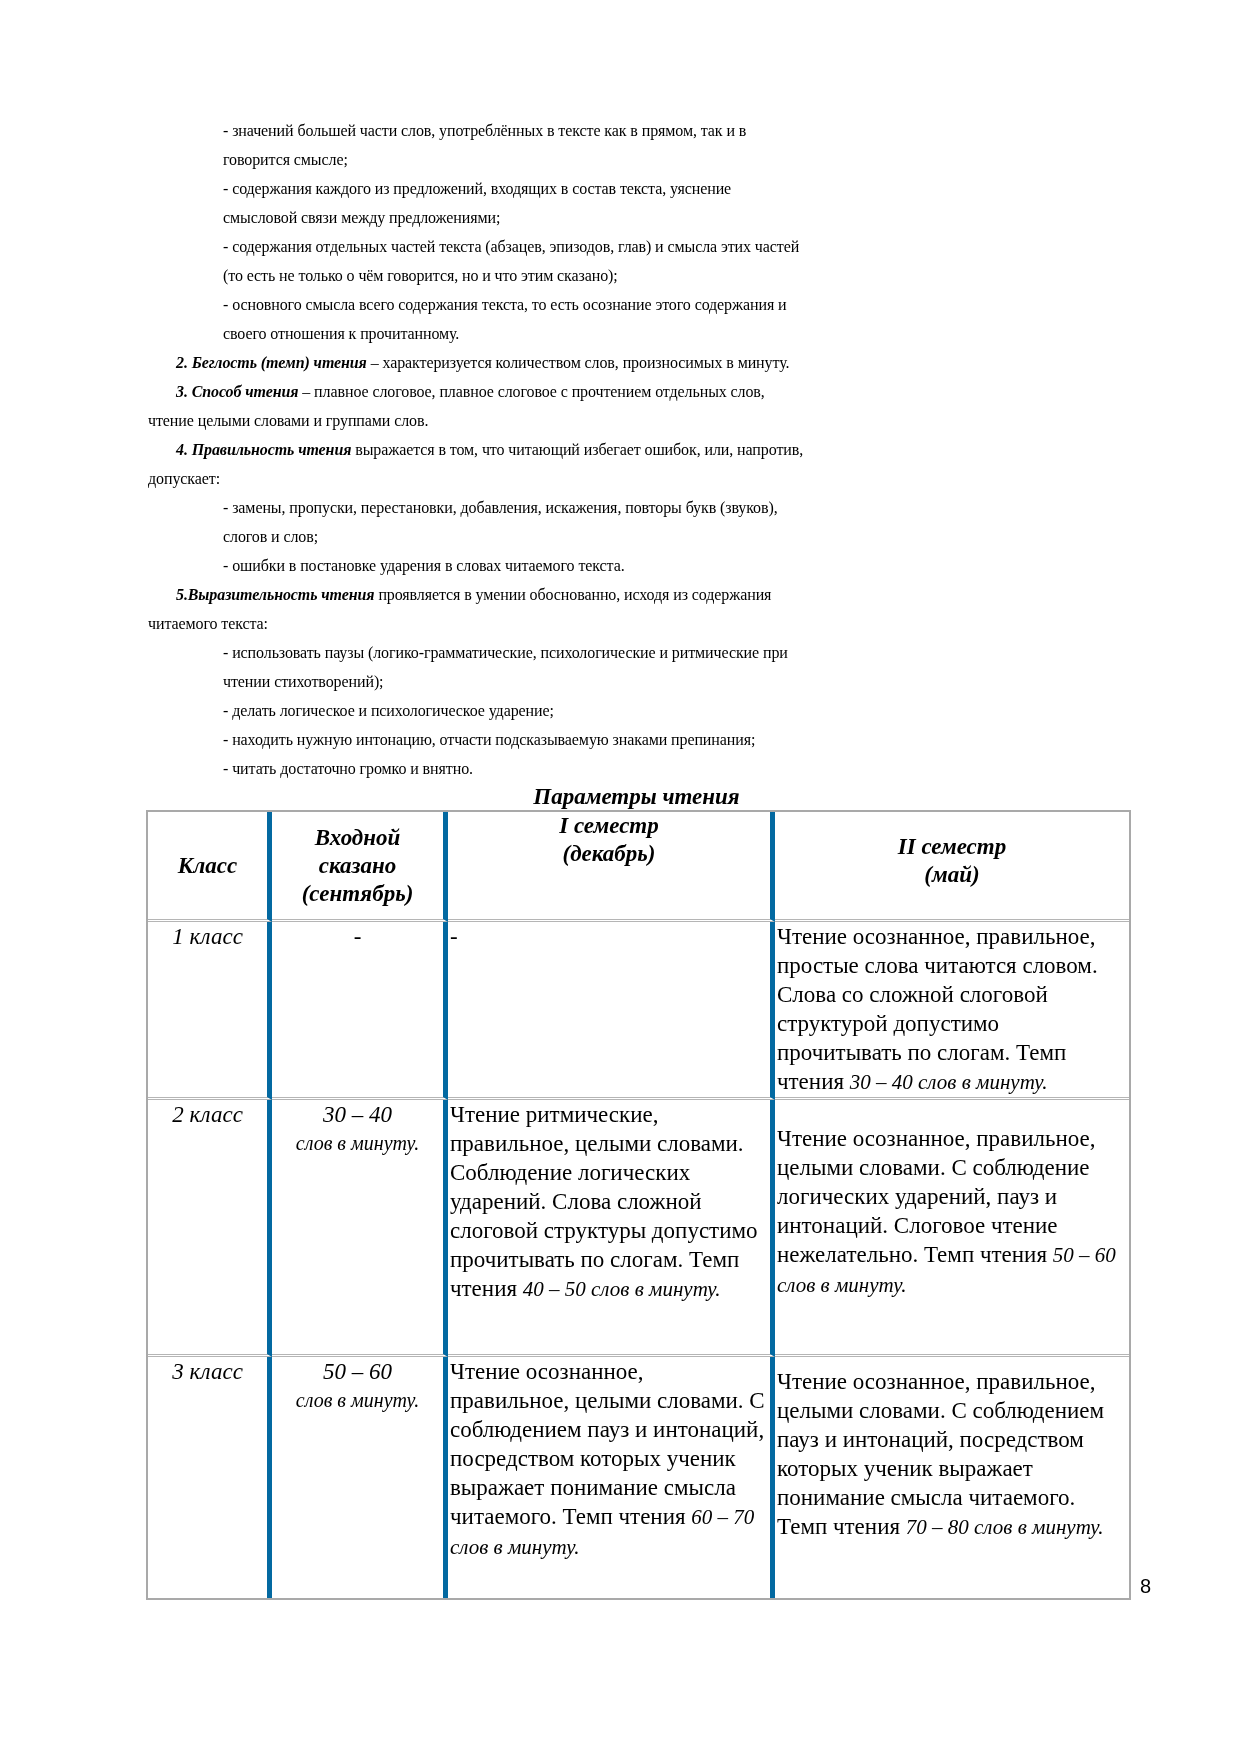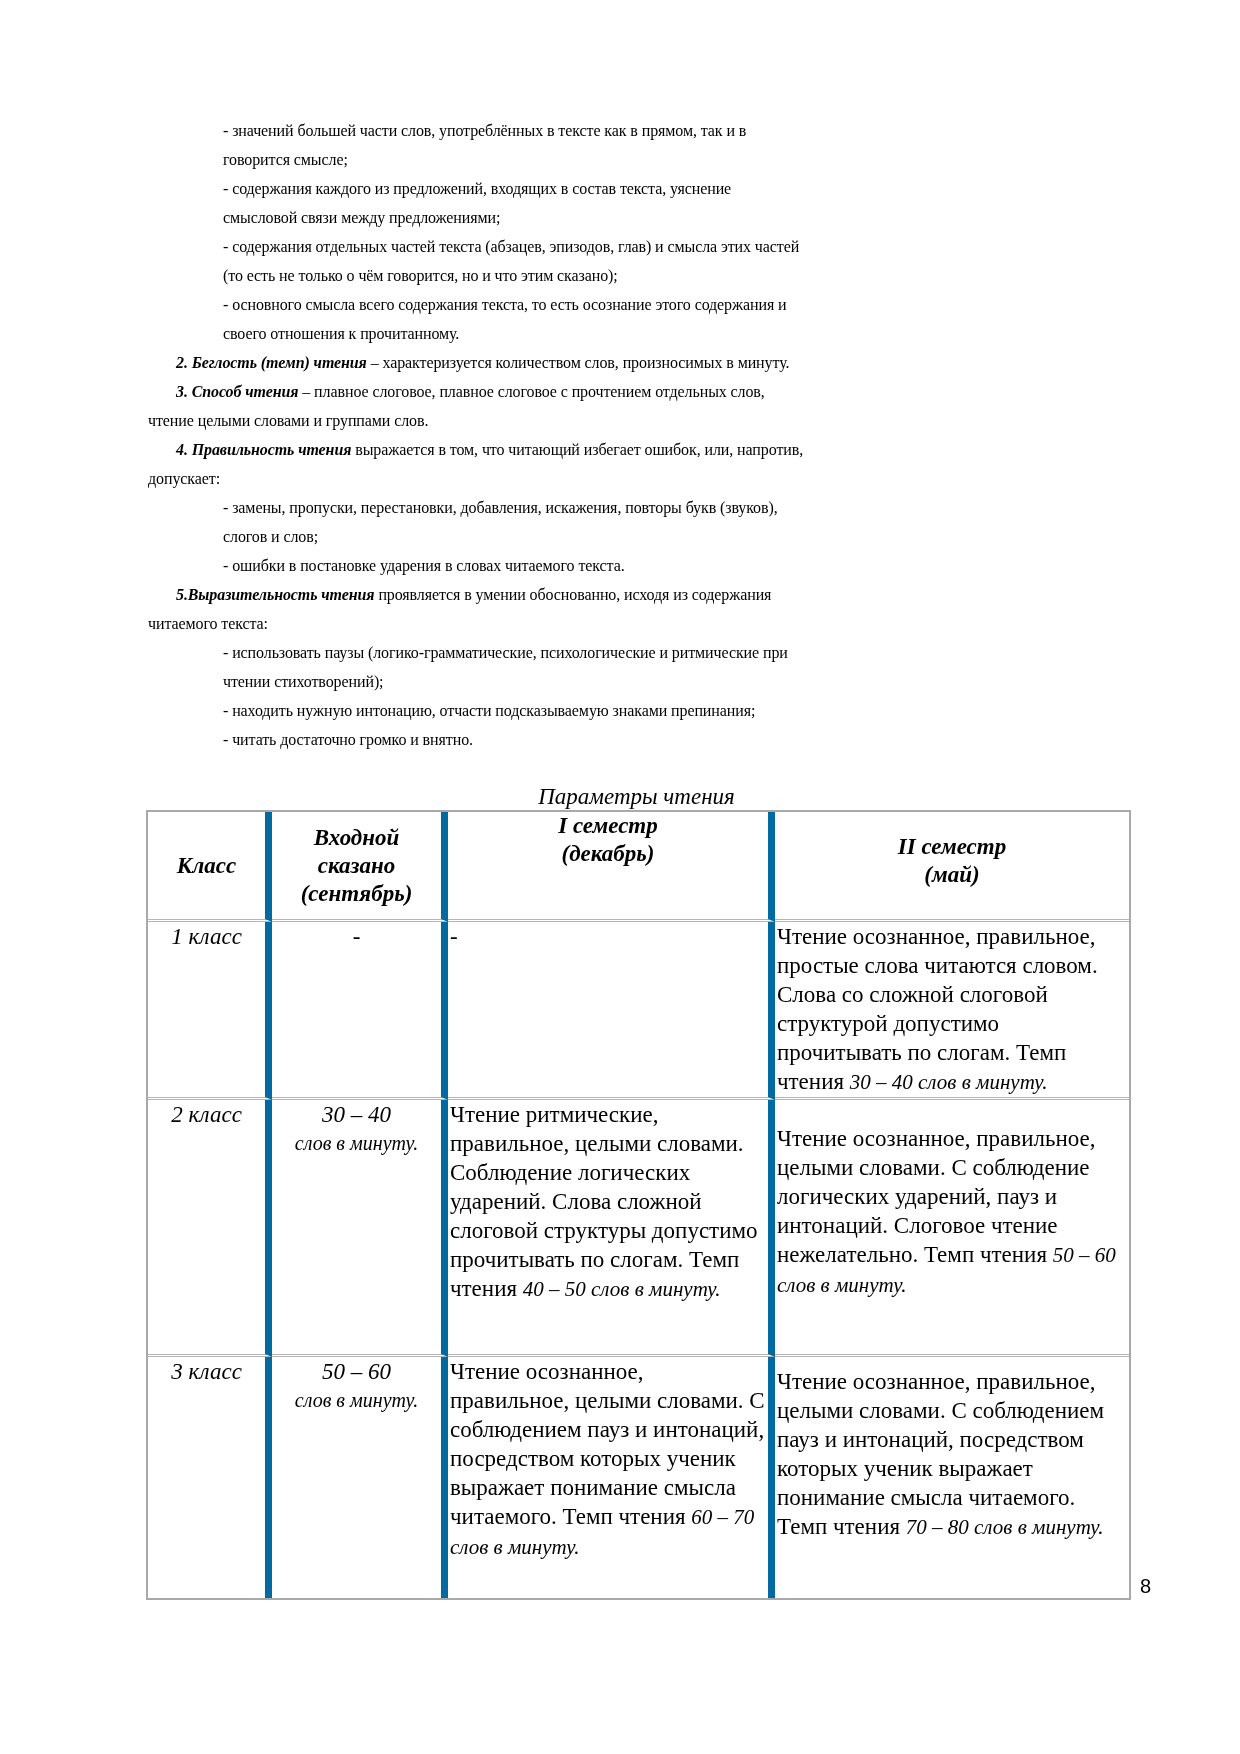--- a/index.html
+++ b/index.html
@@ -5,24 +5,24 @@
   html, body { margin:0; padding:0; background:#ffffff; }
   body { width:1240px; height:1754px; position:relative; overflow:hidden;
          font-family:"Liberation Serif", serif; color:#000; }
   .page { position:absolute; left:0; top:0; width:1240px; height:1754px; }
   .text-block { position:absolute; left:148px; top:116px; width:990px;
                 font-size:16px; line-height:29px; letter-spacing:-0.1px; }
   .line { white-space:nowrap; height:29px; }
   .indent { padding-left:75px; }
   .bi { font-weight:bold; font-style:italic;margin-left:28px; }
   .table-title { position:absolute; left:146px; width:981px; top:784px; text-align:center;
-                 font-size:23px; line-height:26px; font-weight:normal; font-style:italic; }
+                 font-size:23px; line-height:26px; font-weight:bold; font-style:italic; }
   table.params { position:absolute; left:146px; top:810px; width:981px; border-collapse:separate;
                  border-spacing:0; border:2px solid #a9a9a9; table-layout:fixed; }
-  table.params th, table.params td { border-right:7px solid #0369a1; border-bottom:3px double #b5b5b5;
+  table.params th, table.params td { border-right:5px solid #0369a1; border-bottom:3px double #b5b5b5;
                  vertical-align:top; font-size:23px; line-height:29px; padding:0 2px; }
   table.params tr > *:last-child { border-right:none; }
   table.params tr:last-child > td { border-bottom:none; }
   table.params th { font-weight:bold; font-style:italic; text-align:center; vertical-align:middle;
                     line-height:28px; height:86px; }
   td.cls { font-style:italic; text-align:center; padding-top:0; }
   td.ctrl { text-align:center; vertical-align:middle; font-style:italic; }
   td.ctrl .big { font-size:23px; display:block; line-height:30px; }
   td.ctrl .small { font-size:20px; display:block; line-height:26px; }
   td.dash { vertical-align:middle; }
@@ -53,20 +53,21 @@
       <div class="line"><span>чтение целыми словами и группами слов.</span></div>
       <div class="line"><span class="bi">4. Правильность чтения</span><span> выражается в том, что читающий избегает ошибок, или, напротив,</span></div>
       <div class="line"><span>допускает:</span></div>
       <div class="line indent"><span>- замены, пропуски, перестановки, добавления, искажения, повторы букв (звуков),</span></div>
       <div class="line indent"><span>слогов и слов;</span></div>
       <div class="line indent"><span>- ошибки в постановке ударения в словах читаемого текста.</span></div>
       <div class="line"><span class="bi">5.Выразительность чтения</span><span> проявляется в умении обоснованно, исходя из содержания</span></div>
       <div class="line"><span>читаемого текста:</span></div>
       <div class="line indent"><span>- использовать паузы (логико-грамматические, психологические и ритмические при</span></div>
       <div class="line indent"><span>чтении стихотворений);</span></div>
+      <div class="line indent"><span>- делать логическое и психологическое ударение;</span></div>
       <div class="line indent"><span>- находить нужную интонацию, отчасти подсказываемую знаками препинания;</span></div>
       <div class="line indent"><span>- читать достаточно громко и внятно.</span></div>
     </div>
 
   <div class="table-title">Параметры чтения</div>
 
   <table class="params">
     <colgroup>
       <col style="width:124px">
       <col style="width:176px">

